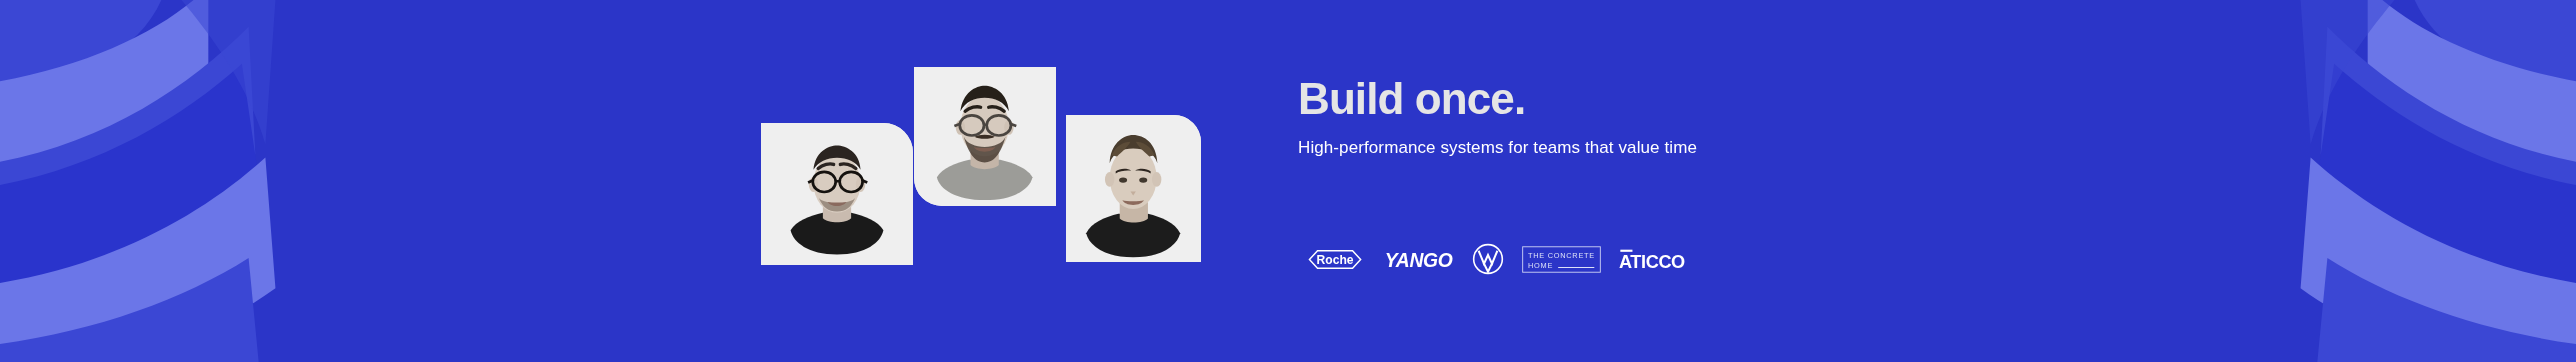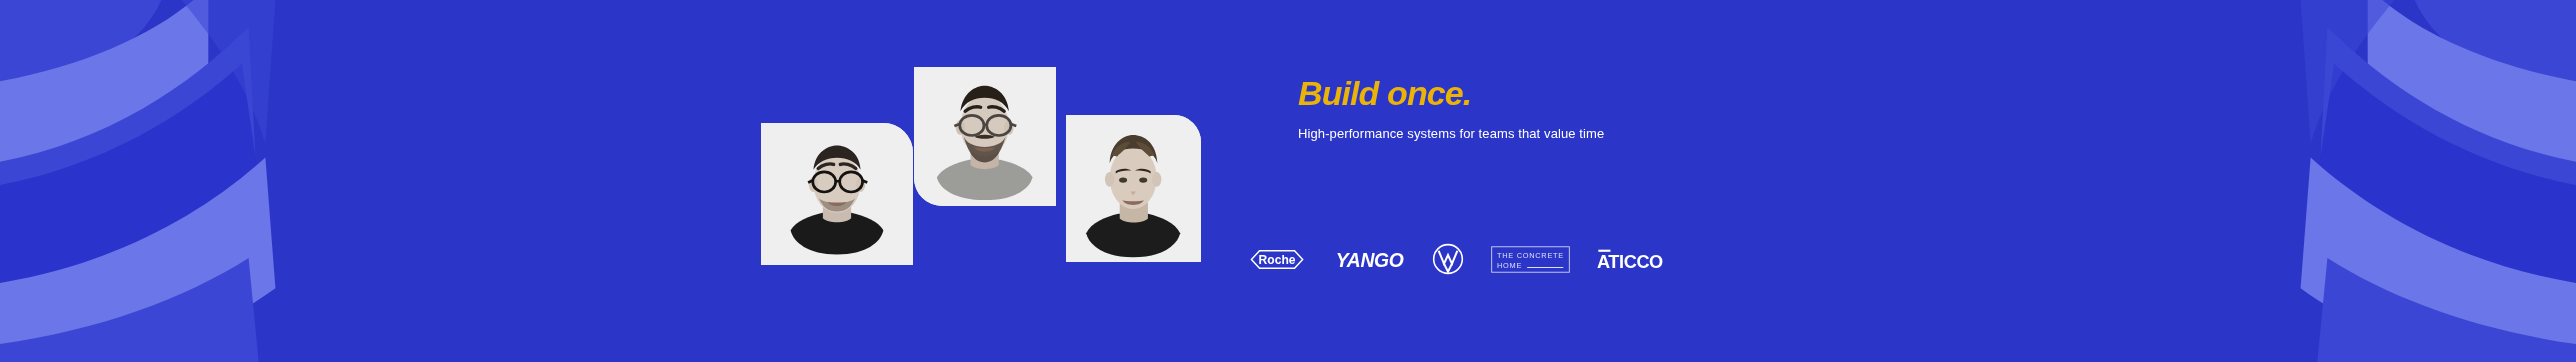--- a/index.html
+++ b/index.html
@@ -27,46 +27,45 @@
   .card .photo { position:absolute; inset:0; }
   .card svg { display:block; width:100%; height:100%; }
 
   .card.one   { left:10px;  top:69px; width:152px; height:142px; border-top-right-radius:29.5px; }
   .card.two   { left:163px; top:12.7px;  width:142px; height:139px; border-bottom-left-radius:28px; }
   .card.three { left:315px; top:61px;  width:135px; height:147px; border-top-right-radius:27px; }
 
   
   .content { position:absolute; left:1298px; top:74px; width:483px; }
   .headline {
-    color:#eab308;
-    font-size:34px;
+    color:#e5e5e5;
+    font-size:44px;
     font-weight:bold;
     line-height:1.13;
     letter-spacing:-0.9px;
     white-space:nowrap;
-    font-style:italic;
   }
   .subtitle {
     color:#FFFFFF;
-    font-size:13px;
+    font-size:17px;
     font-weight:normal;
     letter-spacing:0.1px;
     margin-top:14px;
     white-space:nowrap;
   }
 
   
   .logos {
     position:absolute;
-    left:1240px;
+    left:1298px;
     top:240px;
     height:38px;
     display:flex;
     align-items:center;
-    gap:27px;
+    gap:18px;
   }
   .logo { display:flex; align-items:center; height:38px; }
   .logo svg { display:block; }
 </style>
 </head>
 <body>
 
 <div class="banner">
 
   <div class="waves left">

